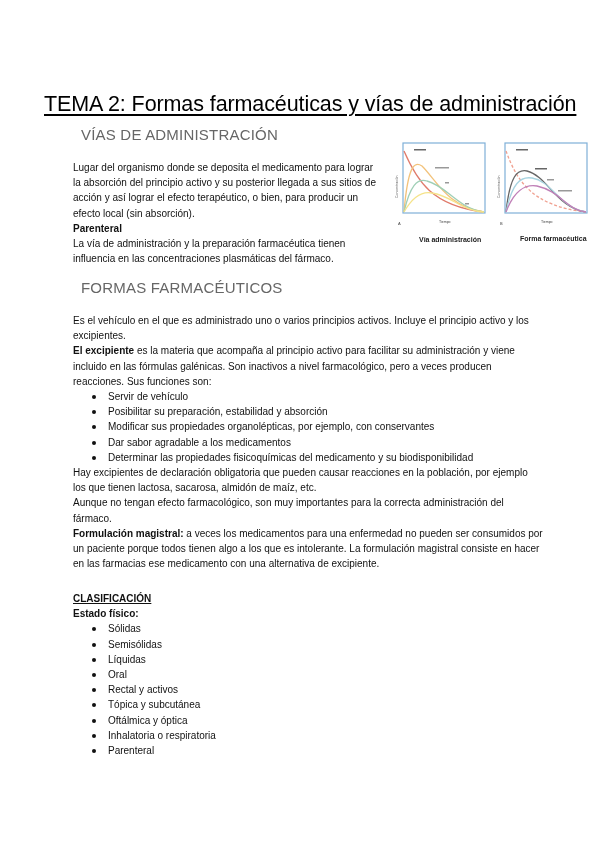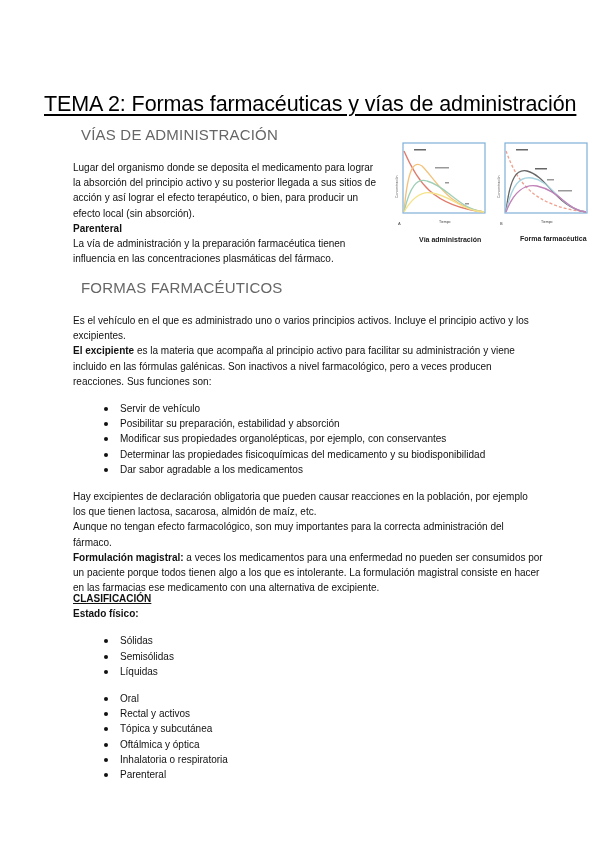--- a/index.html
+++ b/index.html
@@ -5,21 +5,21 @@
     html, body { margin: 0; padding: 0; background: #ffffff; }
     body { width: 600px; height: 848px; position: relative; overflow: hidden;
       font-family: "Liberation Sans", sans-serif; color: #111; }
     .title { position: absolute; left: 44px; top: 92px; font-size: 21.5px; color: #000;
       text-decoration: underline; text-decoration-thickness: 1.5px; text-underline-offset: 3px;
       white-space: nowrap; letter-spacing: -0.1px; }
     .h2 { position: absolute; left: 81px; font-size: 15px; color: #666666; letter-spacing: 0.2px; white-space: nowrap; }
     .para { position: absolute; left: 73px; font-size: 10px; line-height: 15.2px; color: #111; }
     .para p { margin: 0; }
     .b { font-weight: bold; }
-    ul.bul { margin: 12px; padding: 0; list-style: none; }
+    ul.bul { margin: 0; padding: 0; list-style: none; }
     ul.bul li { position: relative; padding-left: 35px; line-height: 15.2px; }
     ul.bul li::before { content: ""; position: absolute; left: 19px; top: 6px; width: 4px; height: 4px;
       border-radius: 50%; background: #111; }
     .u { text-decoration: underline; }
     .figure { position: absolute; left: 392px; top: 136px; width: 200px; height: 130px; }
     .fig-cap { position: absolute; font-size: 7px; font-weight: bold; color: #222; white-space: nowrap; }
   </style>
 </head>
 <body>
 
@@ -67,22 +67,22 @@
 
 <div class="h2" style="top:279px;">FORMAS FARMACÉUTICOS</div>
 
 <div class="para" style="top:313px; width:470px;">
   <p>Es el vehículo en el que es administrado uno o varios principios activos. Incluye el principio activo y los excipientes.</p>
   <p><span class="b">El excipiente</span><span> es la materia que acompaña al principio activo para facilitar su administración y viene incluido en las fórmulas galénicas. Son inactivos a nivel farmacológico, pero a veces producen reacciones. Sus funciones son:</span></p>
   <ul class="bul">
     <li>Servir de vehículo</li>
     <li>Posibilitar su preparación, estabilidad y absorción</li>
     <li>Modificar sus propiedades organolépticas, por ejemplo, con conservantes</li>
+    <li>Dar sabor agradable a los medicamentos</li>
     <li>Determinar las propiedades fisicoquímicas del medicamento y su biodisponibilidad</li>
-    <li>Dar sabor agradable a los medicamentos</li>
   </ul>
   <p>Hay excipientes de declaración obligatoria que pueden causar reacciones en la población, por ejemplo los que tienen lactosa, sacarosa, almidón de maíz, etc.</p>
   <p>Aunque no tengan efecto farmacológico, son muy importantes para la correcta administración del fármaco.</p>
   <p><span class="b">Formulación magistral:</span><span> a veces los medicamentos para una enfermedad no pueden ser consumidos por un paciente porque todos tienen algo a los que es intolerante. La formulación magistral consiste en hacer en las farmacias ese medicamento con una alternativa de excipiente.</span></p>
 </div>
 
 <div class="para" style="top:591px; width:300px;">
   <p class="b u">CLASIFICACIÓN</p>
   <p class="b">Estado físico:</p>
   <ul class="bul">

